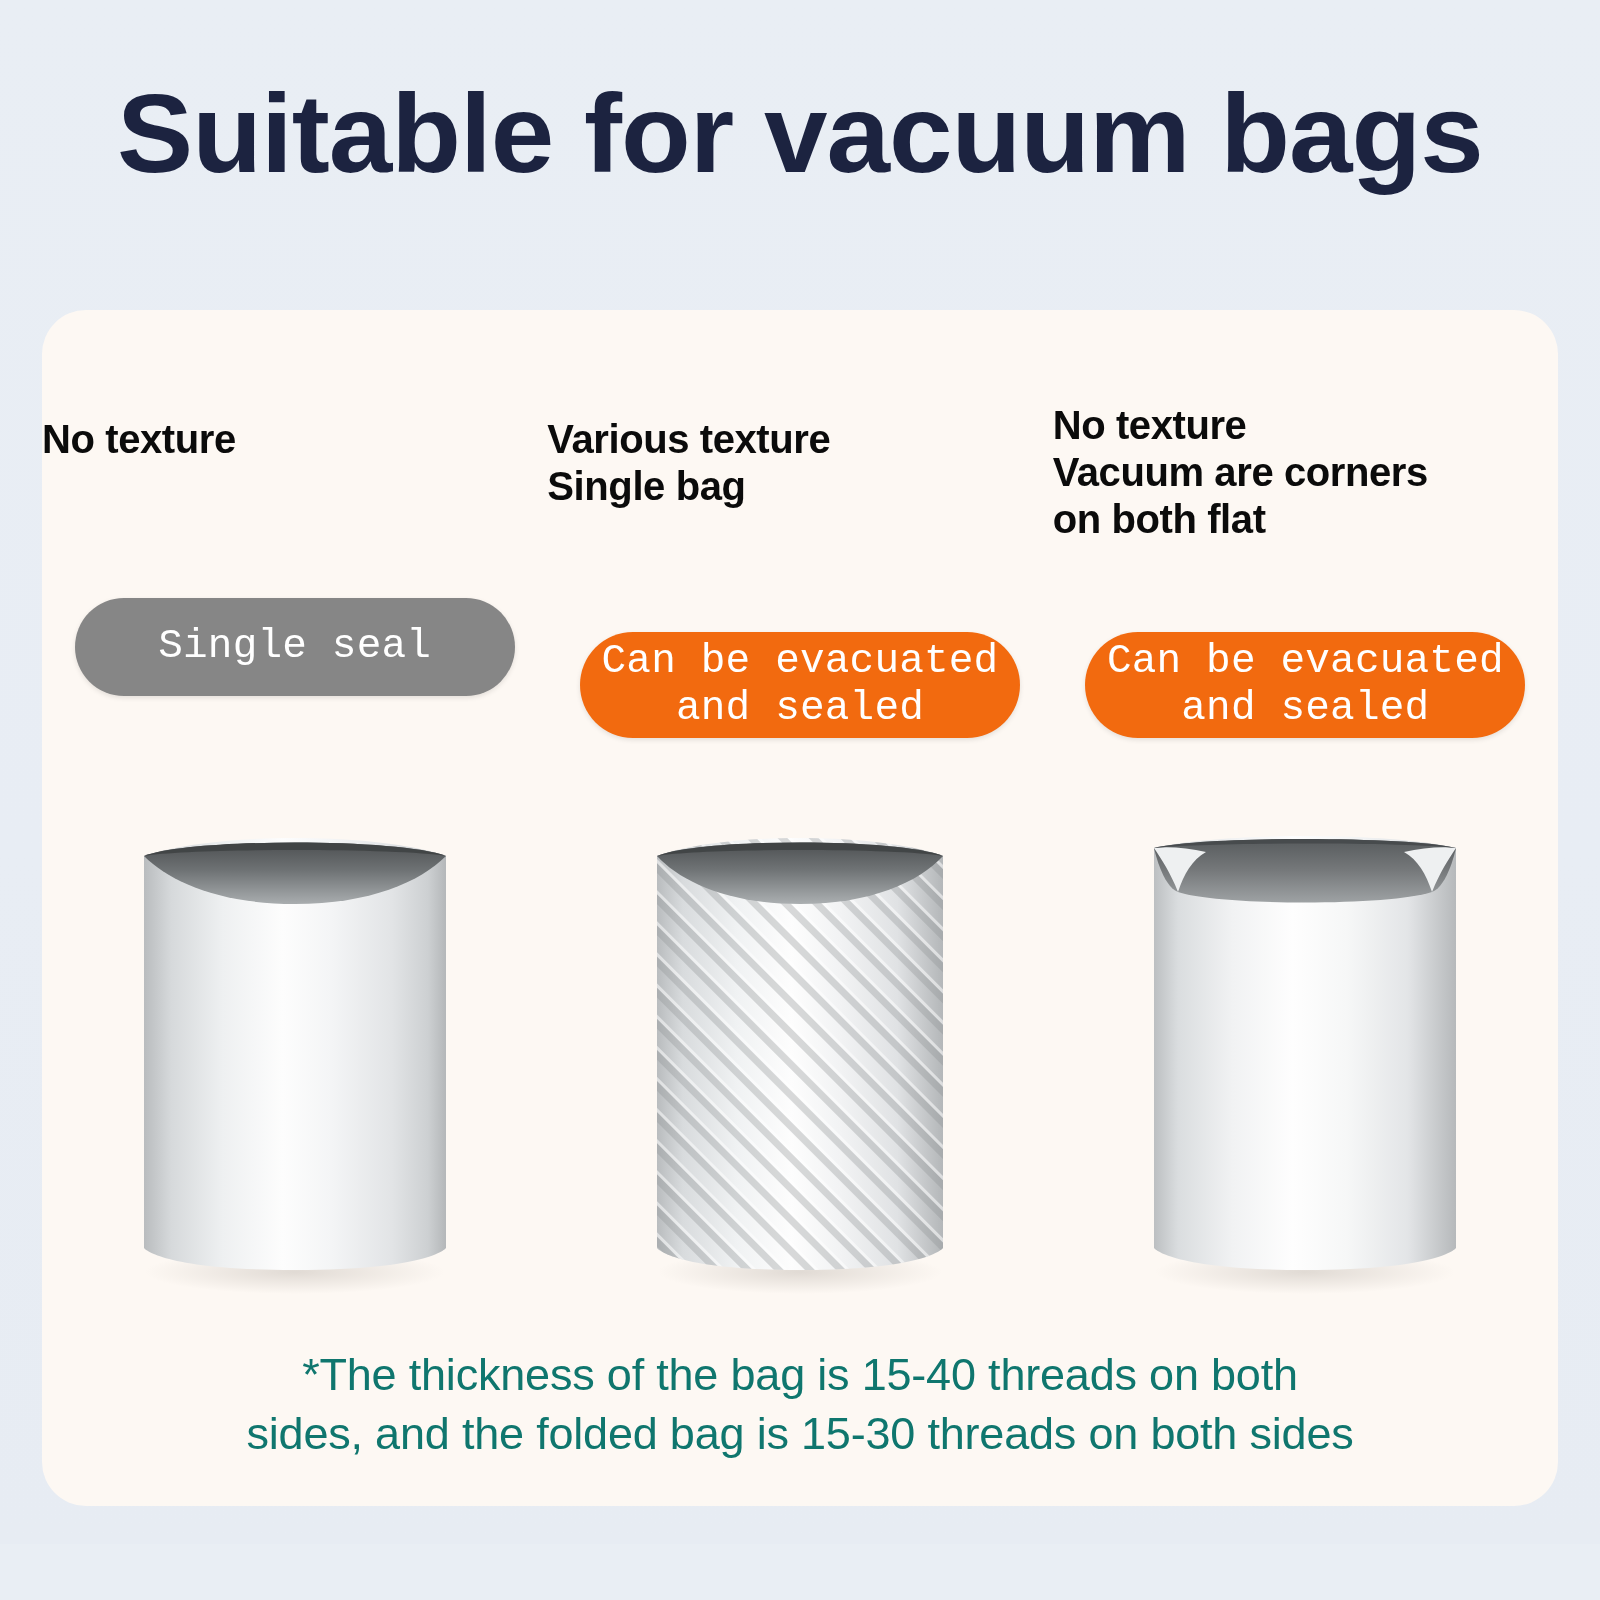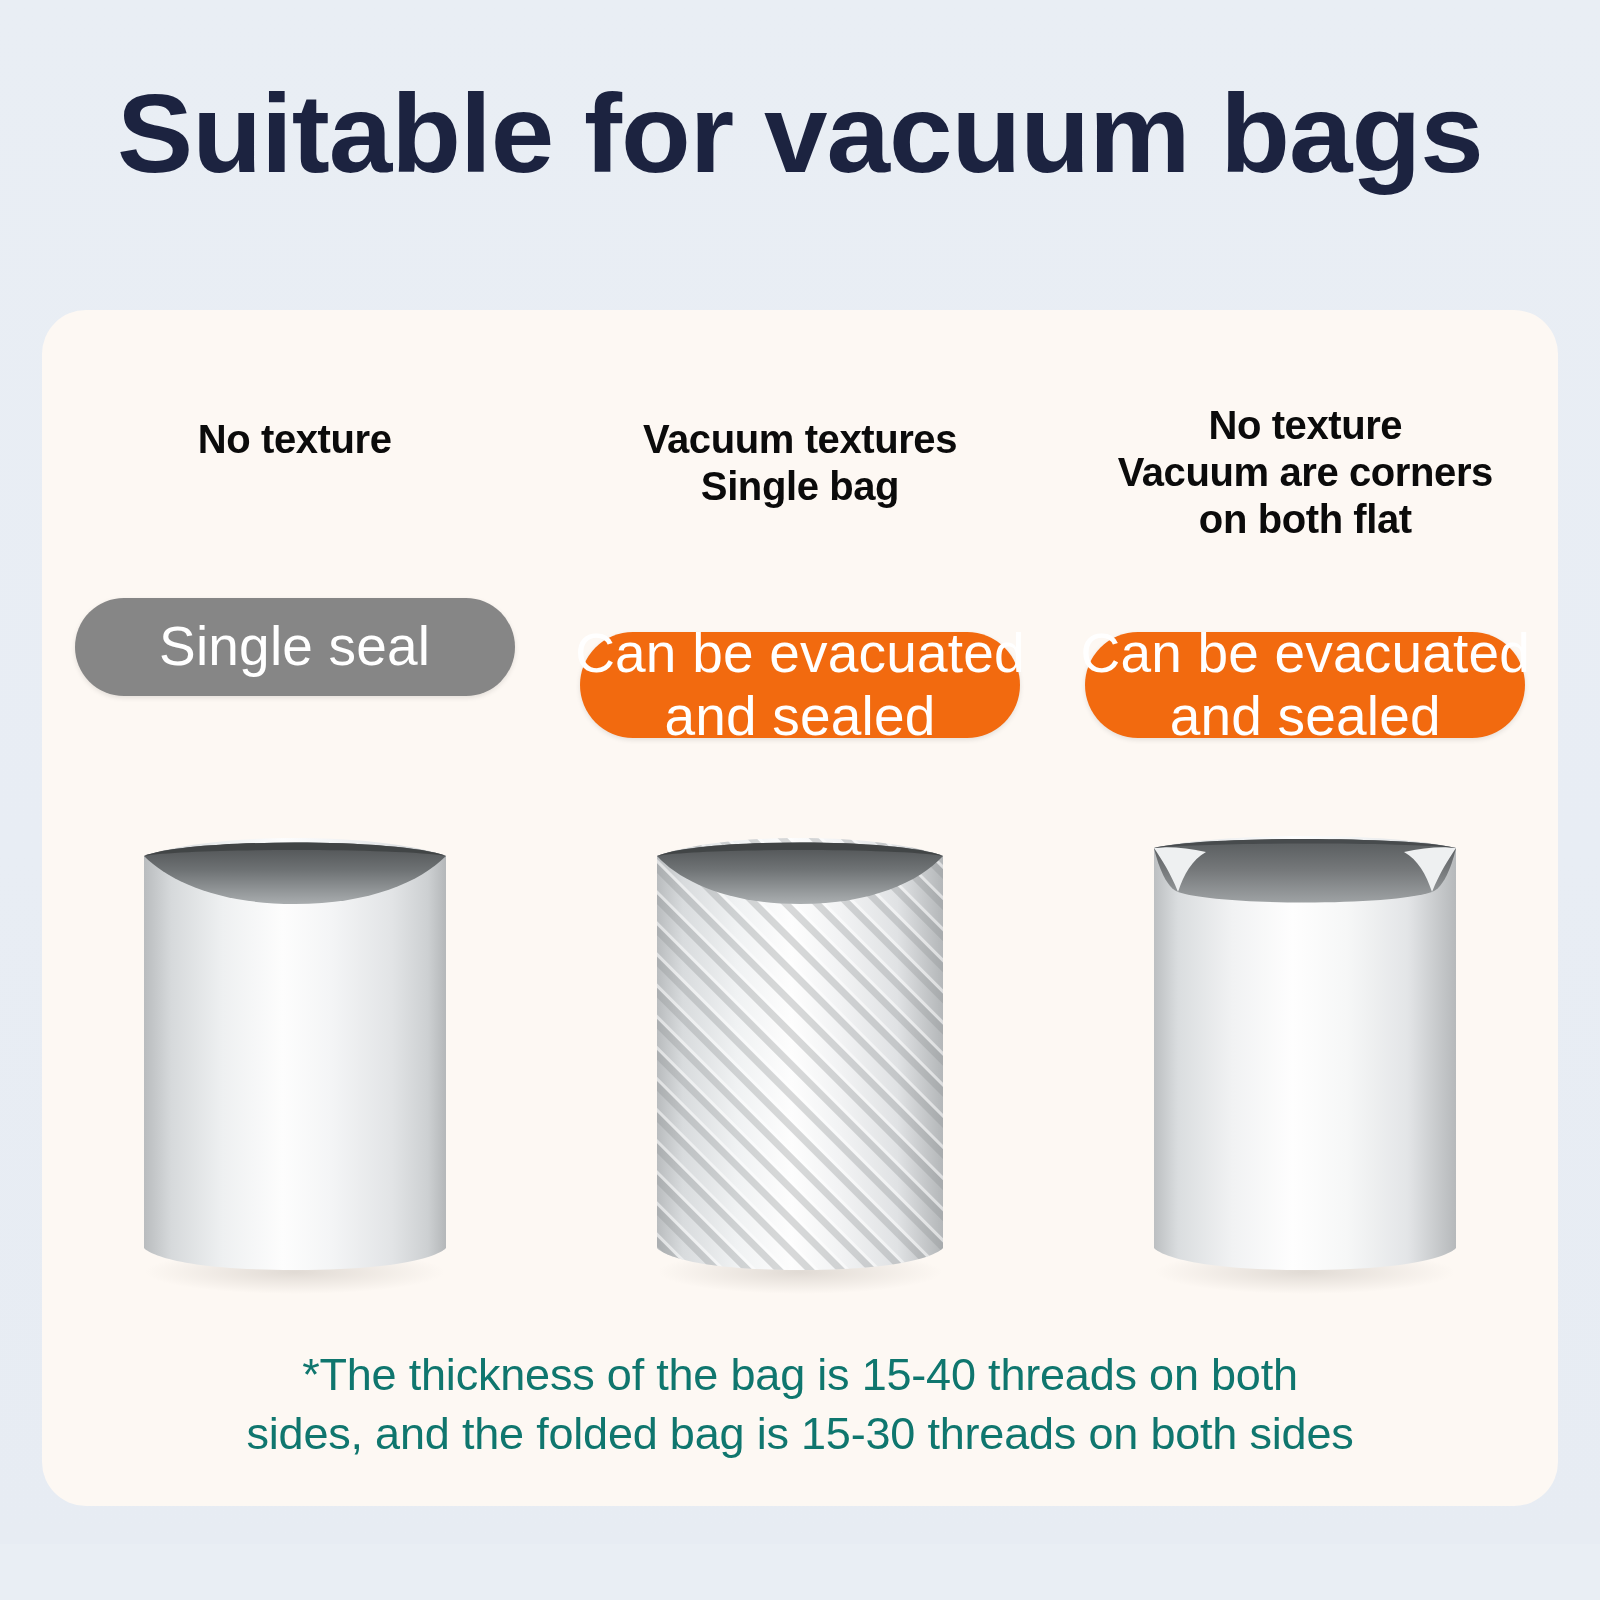--- a/index.html
+++ b/index.html
@@ -53,21 +53,21 @@
     display:flex;
     flex-direction:column;
     align-items:center;
   }
 
   
   .headblock {
     position:absolute;
     top:106px;
     left:0; right:0;
-    text-align:center;
+    text-align:left;
     font-weight:bold;
     font-size:40px;
     line-height:1.18;
     color:#0b0b0b;
     font-family:"Liberation Sans",sans-serif;
     letter-spacing:-0.4px;
   }
   .headblock.three { top:92px; }
   .headblock .hl { display:block; white-space:nowrap; }
 
@@ -78,22 +78,22 @@
     left:0; right:0;
     display:flex;
     justify-content:center;
   }
   .pill {
     display:flex;
     align-items:center;
     justify-content:center;
     text-align:center;
     color:#ffffff;
-    font-family:Liberation Sans, sans-serif;
-    font-size:55px;
+    font-family:Liberation Mono, monospace;
+    font-size:41px;
     line-height:1.15;
     letter-spacing:0.2px;
     border-radius:999px;
     box-shadow:0 2px 5px rgba(0,0,0,0.10);
   }
   .pill.gray {
     background:#868686;
     width:440px; height:98px;
   }
   .pill.orange {
@@ -180,21 +180,21 @@
                      L316,418 C316,418 300,440 165,440 C30,440 14,418 14,418 Z" fill="url(#body1)"></path>
             <path d="M14,26 C60,8 270,8 316,26 C290,52 240,74 165,74 C90,74 40,52 14,26 Z" fill="url(#mouth1)"></path>
             <path d="M14,26 C60,8 270,8 316,26 C270,18 60,18 14,26 Z" fill="#3f4244" opacity="0.9"></path>
           </svg>
         </div>
       </div>
 
       <div class="col">
 
         <div class="headblock">
-          <span class="hl">Vacuum textures</span>
+          <span class="hl">Various texture</span>
           <span class="hl">Single bag</span>
         </div>
 
         <div class="pillwrap">
           <div class="pill orange">
             <span>
               <span class="pl">Can be evacuated</span>
               <span class="pl">and sealed</span>
             </span>
           </div>

